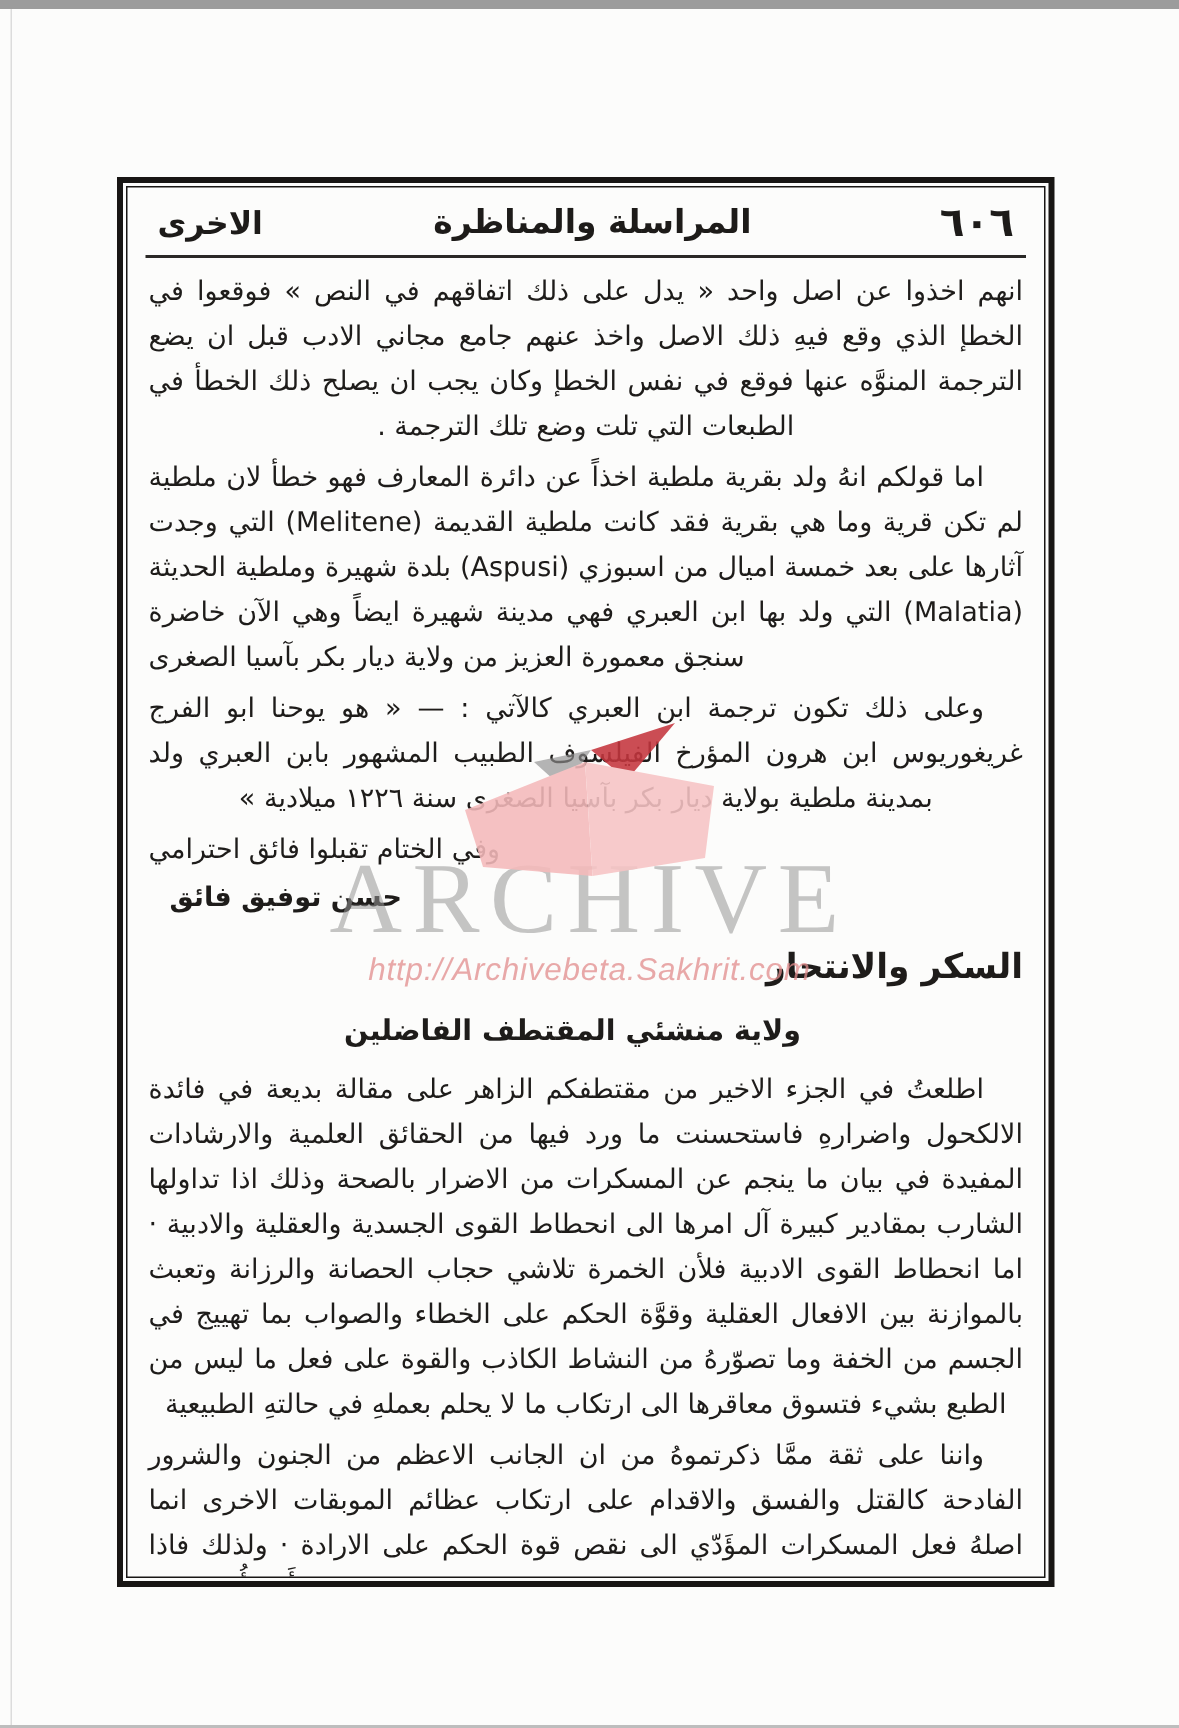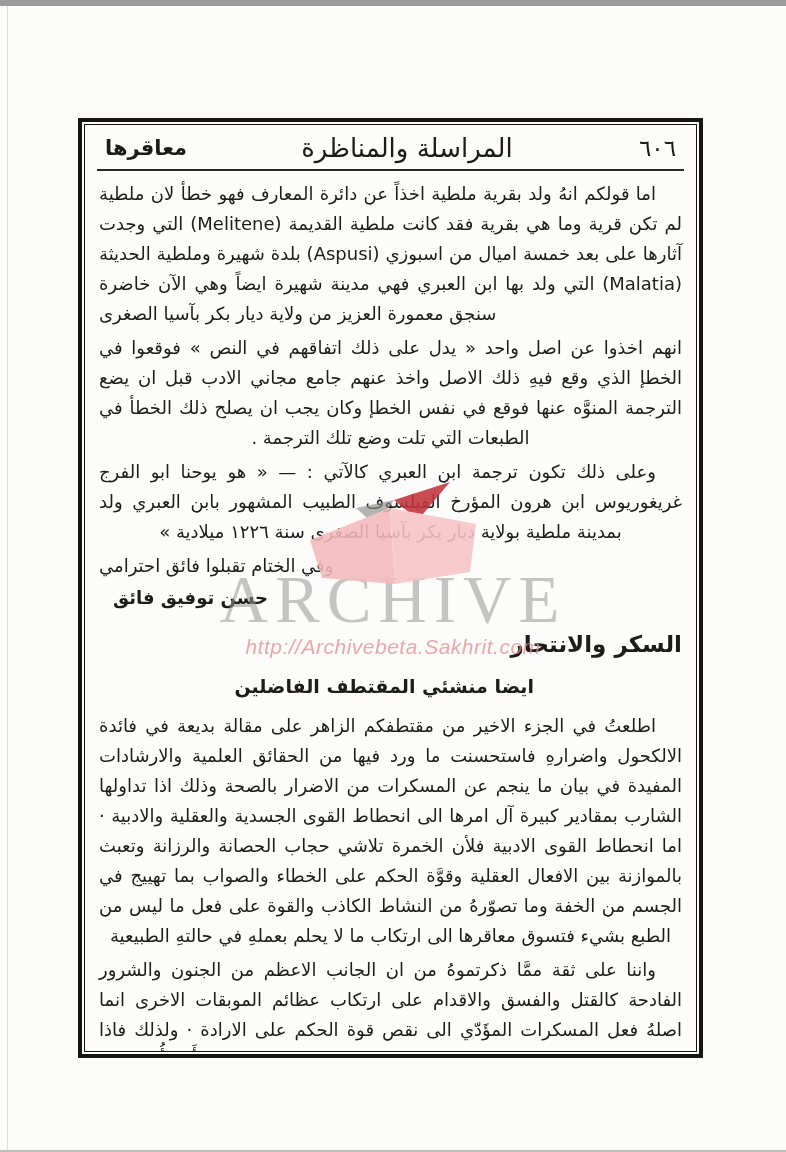--- a/index.html
+++ b/index.html
@@ -17,22 +17,22 @@
     border:4px solid #181614; box-sizing:border-box; background:transparent;
   }
   .page-frame-inner {
     position:absolute; inset:2px; border:1.5px solid #181614; overflow:hidden;
   }
 
   .page-header {
     direction:rtl; display:flex; justify-content:space-between; align-items:center;
     padding:8px 20px 2px 20px; color:#1d1b19;
   }
-  .page-number { font-size:23px; font-weight:normal; letter-spacing:2px;margin-left:12px; }
-  .header-title { font-size:26px; font-weight:normal; }
+  .page-number { font-size:27px; font-weight:bold; letter-spacing:2px;margin-left:12px; }
+  .header-title { font-size:22px; font-weight:bold; }
   .magazine-name { font-size:21px; font-weight:bold; }
   .header-rule { height:0; border-bottom:2px solid #2a2826; margin:4px 12px 0 12px; }
 
   .page-body {
     direction:rtl; text-align:justify; color:#1e1c1a;
     font-size:18px; line-height:30px;
     padding:8px 14px 0 14px;
   }
   .para { margin:0 0 4px 0; text-indent:26px; }
   .para.no-indent { text-indent:0; }
@@ -61,33 +61,33 @@
   <div class="scan-top-bar"></div>
   <div class="scan-left-line"></div>
   <div class="scan-bottom-line"></div>
 
   <div class="page-frame">
     <div class="page-frame-inner">
 
       <div class="page-header">
         <div class="page-number">٦٠٦</div>
         <div class="header-title">المراسلة والمناظرة</div>
-        <div class="magazine-name">معاقرها</div>
+        <div class="magazine-name">الاخرى</div>
       </div>
       <div class="header-rule"></div>
 
       <div class="page-body">
+        <p class="para no-indent last-center">انهم اخذوا عن اصل واحد « يدل على ذلك اتفاقهم في النص » فوقعوا في الخطإ الذي وقع فيهِ ذلك الاصل واخذ عنهم جامع مجاني الادب قبل ان يضع الترجمة المنوَّه عنها فوقع في نفس الخطإ وكان يجب ان يصلح ذلك الخطأ في الطبعات التي تلت وضع تلك الترجمة .</p>
         <p class="para last-left">اما قولكم انهُ ولد بقرية ملطية اخذاً عن دائرة المعارف فهو خطأ لان ملطية لم تكن قرية وما هي بقرية فقد كانت ملطية القديمة (Melitene) التي وجدت آثارها على بعد خمسة اميال من اسبوزي (Aspusi) بلدة شهيرة وملطية الحديثة (Malatia) التي ولد بها ابن العبري فهي مدينة شهيرة ايضاً وهي الآن خاضرة سنجق معمورة العزيز من ولاية ديار بكر بآسيا الصغرى</p>
-        <p class="para no-indent last-center">انهم اخذوا عن اصل واحد « يدل على ذلك اتفاقهم في النص » فوقعوا في الخطإ الذي وقع فيهِ ذلك الاصل واخذ عنهم جامع مجاني الادب قبل ان يضع الترجمة المنوَّه عنها فوقع في نفس الخطإ وكان يجب ان يصلح ذلك الخطأ في الطبعات التي تلت وضع تلك الترجمة .</p>
         <p class="para last-center">وعلى ذلك تكون ترجمة ابن العبري كالآتي : — « هو يوحنا ابو الفرج غريغوريوس ابن هرون المؤرخ الفيلسوف الطبيب المشهور بابن العبري ولد بمدينة ملطية بولاية ديار بكر بآسيا الصغرى سنة ١٢٢٦ ميلادية »</p>
         <p class="closing-line">وفي الختام تقبلوا فائق احترامي</p>
         <p class="signature">حسن توفيق فائق</p>
 
         <h2 class="article-title">السكر والانتحار</h2>
-        <p class="salutation">ايضا منشئي المقتطف الفاضلين</p>
+        <p class="salutation">ولاية منشئي المقتطف الفاضلين</p>
         <p class="para last-center">اطلعتُ في الجزء الاخير من مقتطفكم الزاهر على مقالة بديعة في فائدة الالكحول واضرارهِ فاستحسنت ما ورد فيها من الحقائق العلمية والارشادات المفيدة في بيان ما ينجم عن المسكرات من الاضرار بالصحة وذلك اذا تداولها الشارب بمقادير كبيرة آل امرها الى انحطاط القوى الجسدية والعقلية والادبية · اما انحطاط القوى الادبية فلأن الخمرة تلاشي حجاب الحصانة والرزانة وتعبث بالموازنة بين الافعال العقلية وقوَّة الحكم على الخطاء والصواب بما تهييج في الجسم من الخفة وما تصوّرهُ من النشاط الكاذب والقوة على فعل ما ليس من الطبع بشيء فتسوق معاقرها الى ارتكاب ما لا يحلم بعملهِ في حالتهِ الطبيعية</p>
         <p class="para last-center">واننا على ثقة ممَّا ذكرتموهُ من ان الجانب الاعظم من الجنون والشرور الفادحة كالقتل والفسق والاقدام على ارتكاب عظائم الموبقات الاخرى انما اصلهُ فعل المسكرات المؤَدّي الى نقص قوة الحكم على الارادة · ولذلك فاذا امكن حمل الناس على ابطال هذه العادة الشنعاء او تخفيف وطأَتها أُقتلع من العالم جرثومة هي اصل الشقاء للالوف من اعضاء المجتمع الانساني</p>
       </div>
 
     </div>
   </div>
 
   <div class="watermark">
     <svg class="wm-book" width="190" height="110" viewBox="0 0 190 110" xmlns="http://www.w3.org/2000/svg">
       <polygon points="96,20 152,2 120,40" fill="#c5363e"></polygon>

